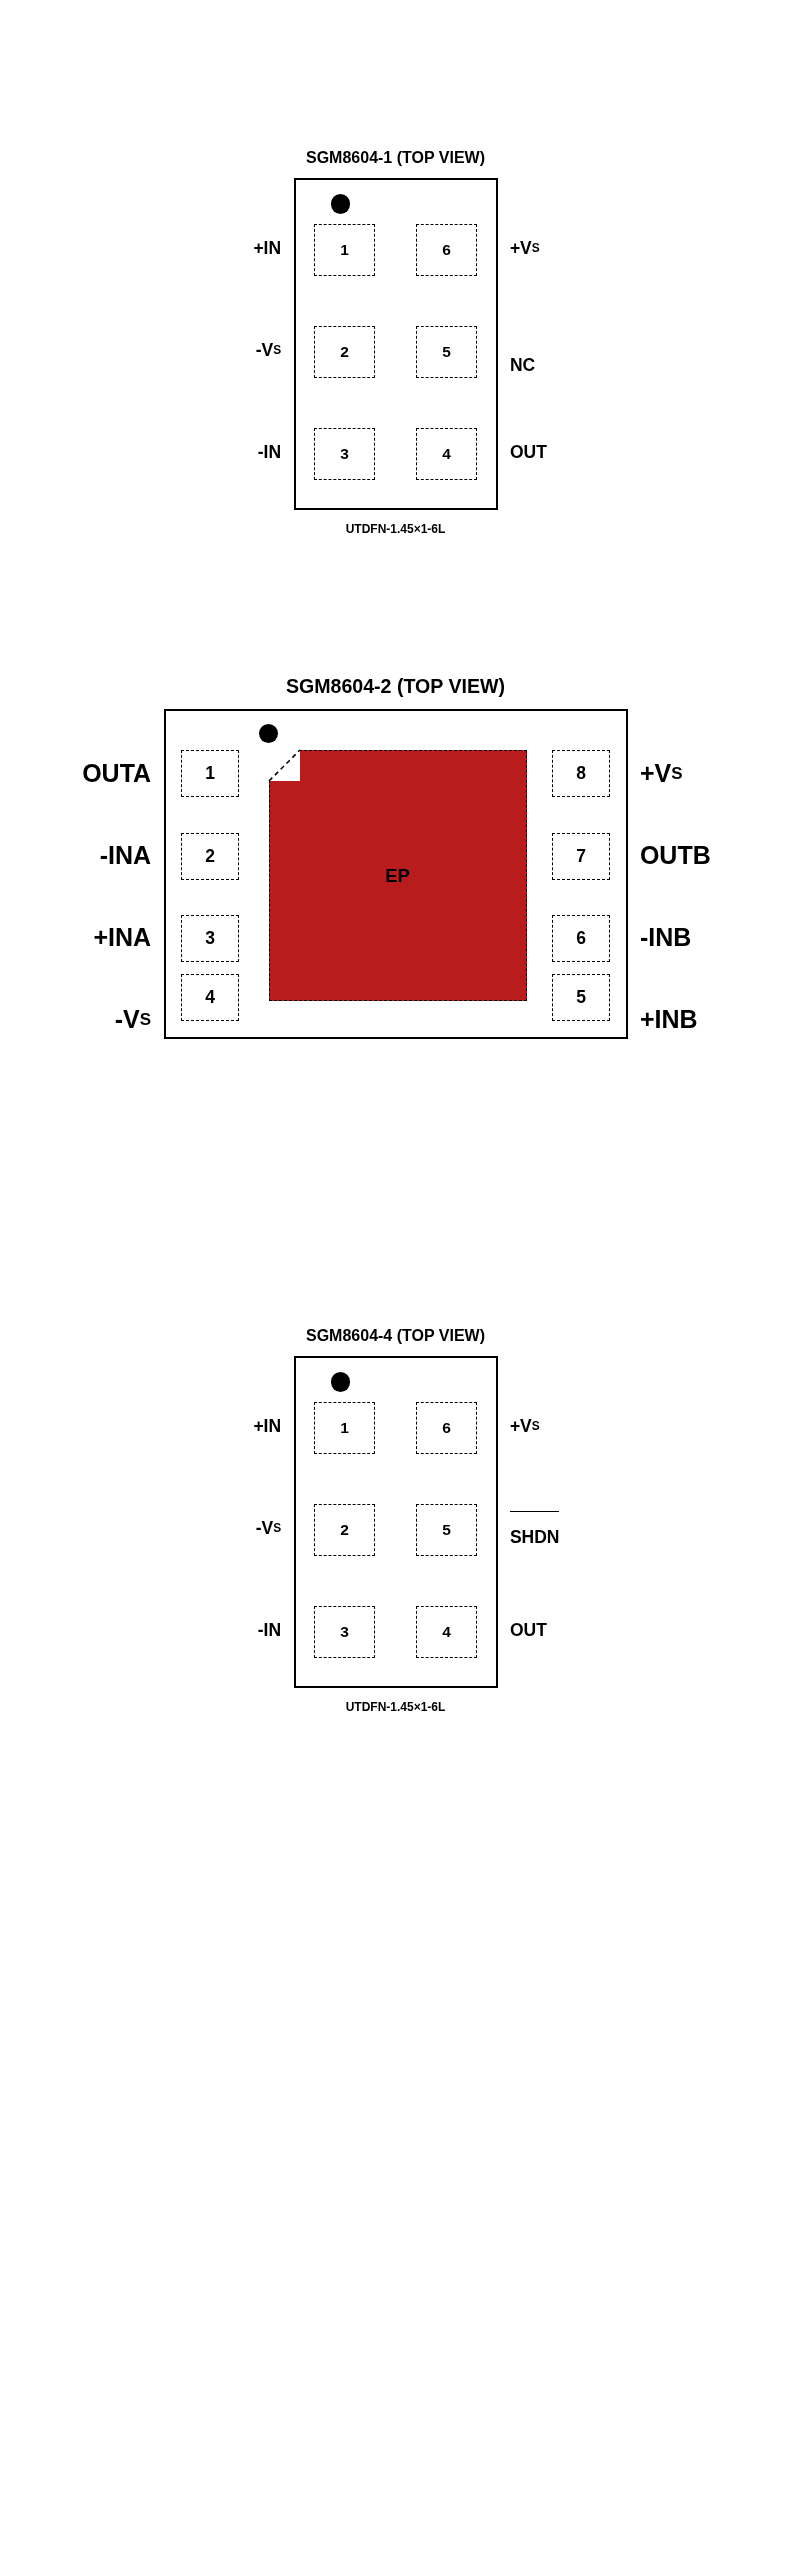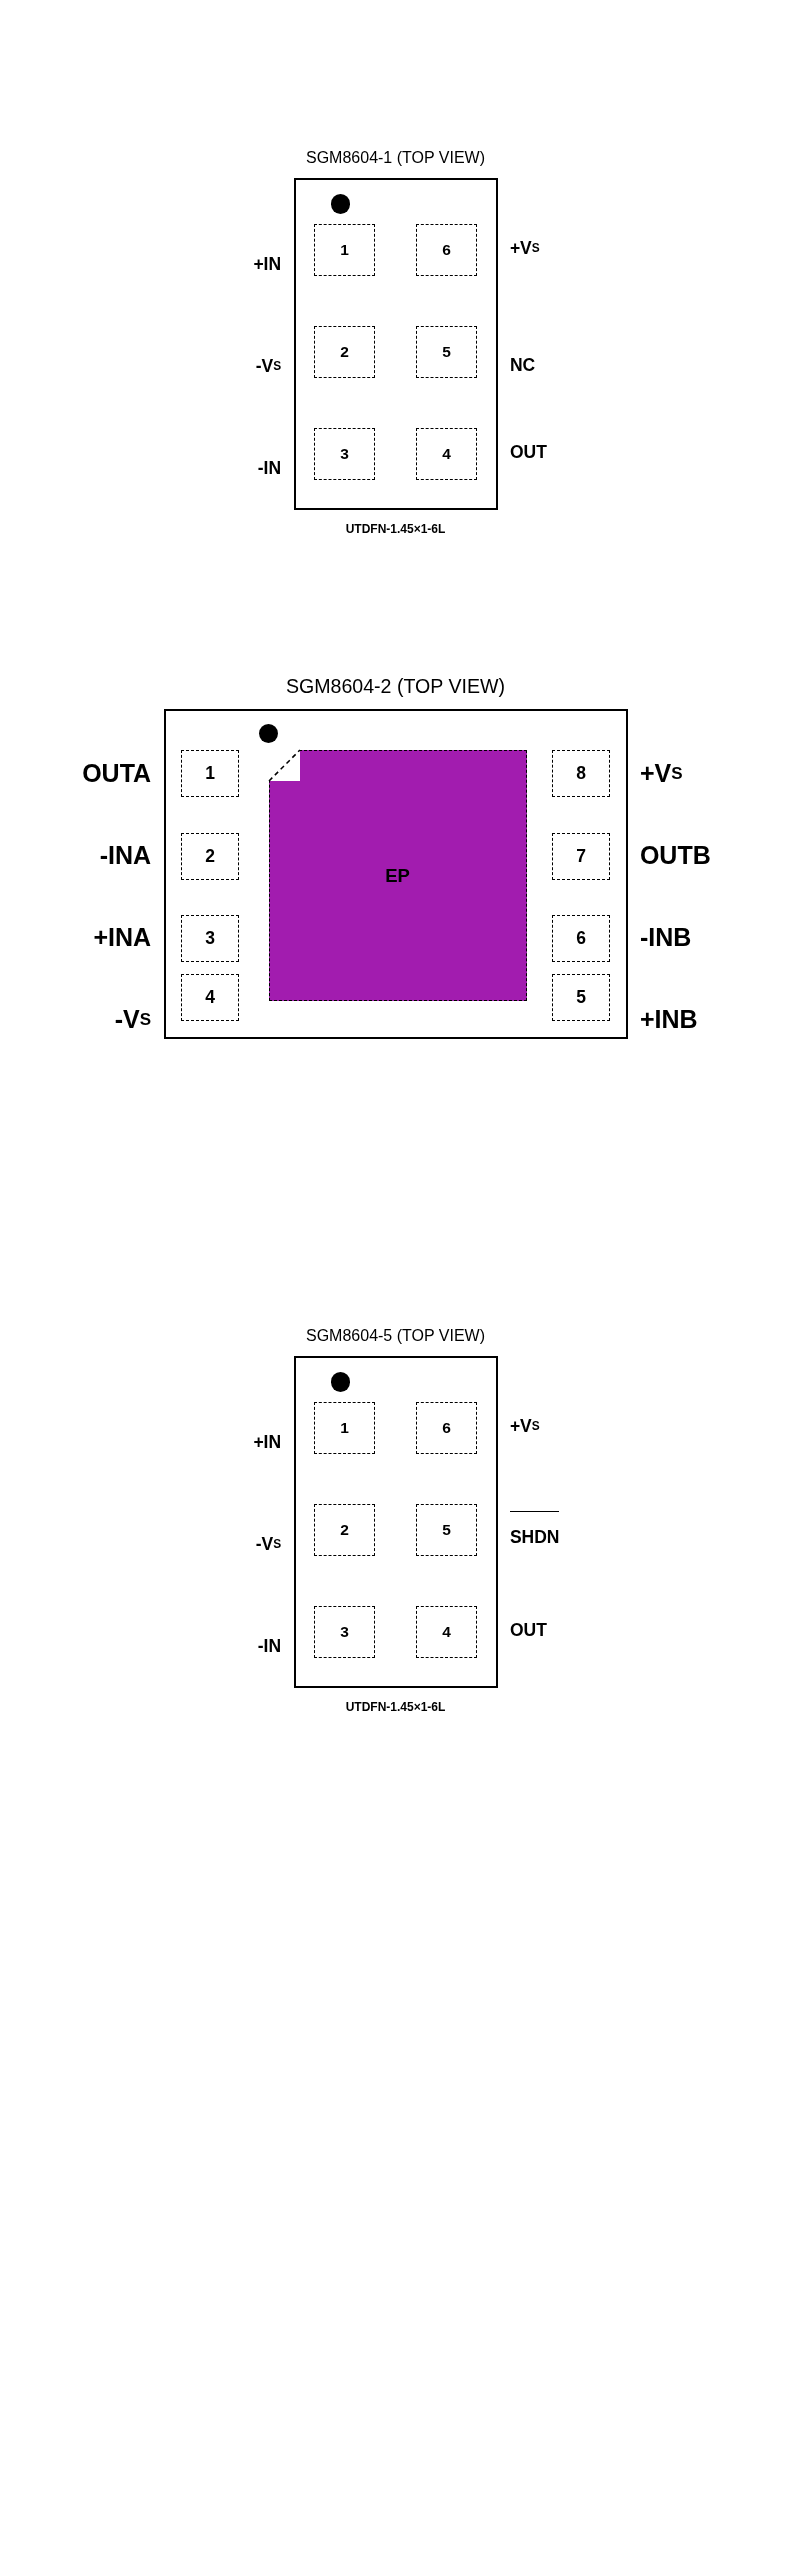--- a/index.html
+++ b/index.html
@@ -30,21 +30,21 @@
 
   
   .pkg-block {
     position: absolute;
     left: 0;
     width: 791px;
     text-align: center;
   }
   .pkg-caption-top {
     font-size: 16px;
-    font-weight: normal;
+    font-weight: bold;
     margin-bottom: 11.3px;
   }
   .pkg-caption-top.big {
     font-size: 19.6px;
   }
   .pkg-caption-bottom {
     font-size: 12px;
     font-weight: bold;
     margin-top: 11.3px;
   }
@@ -61,21 +61,20 @@
   
   .label-col {
     display: flex;
     flex-direction: column;
     justify-content: flex-start;
     font-weight: bold;
   }
   .label-col.left {
     align-items: flex-end;
     text-align: right;
-    justify-content: center;
   }
   .label-col.right {
     align-items: flex-start;
     text-align: left;
   }
   .pin-label {
     font-size: 17.5px;
     font-weight: bold;
     display: flex;
     align-items: center;
@@ -122,21 +121,21 @@
   }
   .ep {
     position: absolute;
     border: 1.5px dashed #000;
     box-sizing: border-box;
     display: flex;
     align-items: center;
     justify-content: center;
     font-size: 18.5px;
     font-weight: bold;
-    background: #a21caf;
+    background: #b91c1c;
   }
 </style>
 </head>
 <body>
 
 <div class="page">
 
 
   <div class="pkg-block" style="top: 149px;">
     <div class="pkg-caption-top">SGM8604-1 (TOP VIEW)</div>
@@ -242,21 +241,21 @@
         </div>
         <div class="pin-label big" style="height: 47px; margin-top: 35px;">
           <span>+INB</span>
         </div>
       </div>
     </div>
 
   </div>
 
   <div class="pkg-block" style="top: 1327px;">
-    <div class="pkg-caption-top">SGM8604-5 (TOP VIEW)</div>
+    <div class="pkg-caption-top">SGM8604-4 (TOP VIEW)</div>
 
     <div class="pkg-row">
 
       <div class="label-col left" style="width: 129px; padding-right: 12.4px; padding-top: 44px;">
         <div class="pin-label" style="height: 52px;">
           <span>+IN</span>
         </div>
         <div class="pin-label" style="height: 52px; margin-top: 50px;">
           <span>-V</span>
             <sub>S</sub>

